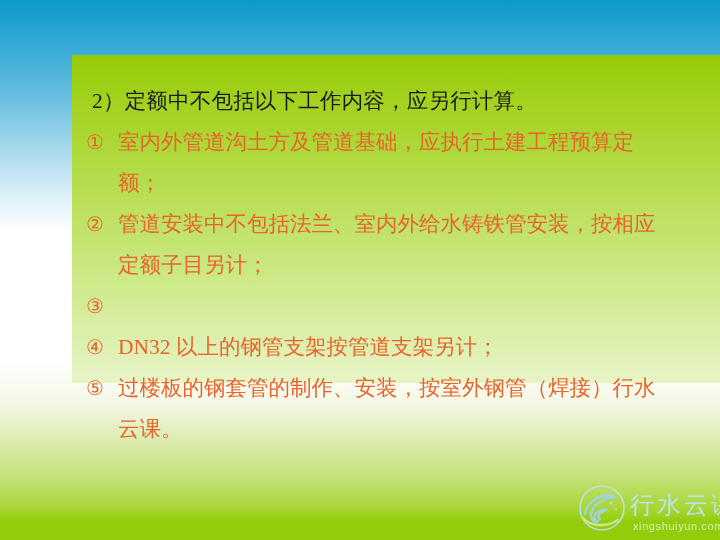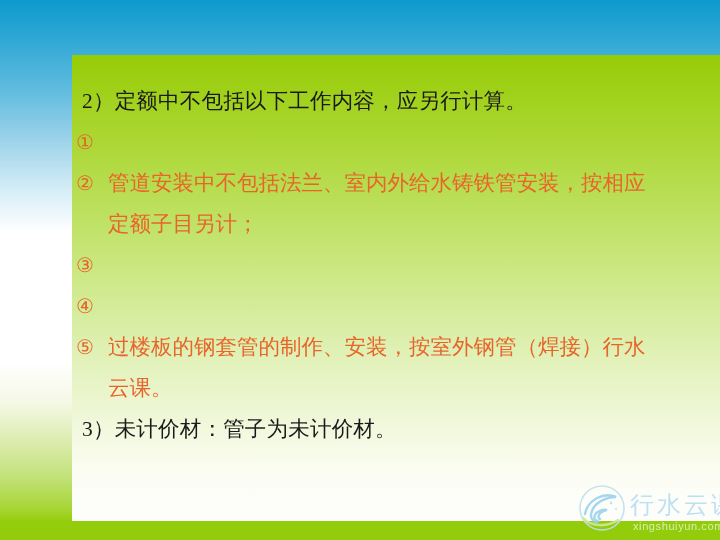--- a/index.html
+++ b/index.html
@@ -44,35 +44,35 @@
     height: 19px;
     background: #93cc0a;
   }
 
   
   #content-panel {
     position: absolute;
     left: 72px;
     top: 55px;
     width: 648px;
-    height: 466px;
+    height: 328px;
     background: linear-gradient(to bottom,
         #96cc06 0px,
         #9ed016 30px,
         #aad62f 78px,
         #b9de55 140px,
         #cae77f 210px,
         #d9eea6 272px,
         #e8f4c8 330px,
         #f4f9e2 382px,
         #fbfdf3 420px,
         #fdfef9 444px,
         #fdfefb 466px);
     box-sizing: border-box;
-    padding: 26px 14px 0 4px;
+    padding: 26px 14px 0 14px;
   }
 
   .body-text {
     font-size: 21.5px;
     line-height: 41px;
     letter-spacing: 0.2px;
     white-space: nowrap;
   }
 
   .lvl-1 {
@@ -143,41 +143,42 @@
 <div id="slide">
 
   <div id="bottom-band"></div>
 
   <div id="content-panel">
 
     <div class="body-text lvl-1">2）定额中不包括以下工作内容，应另行计算。</div>
 
     <div class="item-row">
       <span class="item-marker">①</span>
+      <span class="item-body">室内外管道沟土方及管道基础，应执行土建工程预算定额；</span>
     </div>
 
     <div class="item-row">
       <span class="item-marker">②</span>
       <span class="item-body">管道安装中不包括法兰、室内外给水铸铁管安装，按相应定额子目另计；</span>
     </div>
 
     <div class="item-row">
       <span class="item-marker">③</span>
     </div>
 
     <div class="item-row">
       <span class="item-marker">④</span>
+      <span class="item-body">DN32 以上的钢管支架按管道支架另计；</span>
     </div>
 
     <div class="item-row">
       <span class="item-marker">⑤</span>
       <span class="item-body">过楼板的钢套管的制作、安装，按室外钢管（焊接）行水云课。</span>
     </div>
 
-    <div class="body-text lvl-1">3）未计价材：管子为未计价材。</div>
 
   </div>
 
   <div id="watermark">
     <svg class="wm-swirl" viewBox="0 0 48 48">
       <circle cx="24" cy="24" r="22" fill="none" stroke="#bfe0f2" stroke-width="1.6"></circle>
       <path d="M7 30 C10 15, 26 8, 38 13 C28 13, 14 19, 13 31 C12.6 36, 17 39, 21 37 C17 37.6, 15.4 34, 17 31 C19 27, 25 25, 29 26 C21 27.5, 18.6 33, 22 35" fill="none" stroke="#9ed3ef" stroke-width="2.4" stroke-linecap="round"></path>
       <path d="M5 34 C12 42, 28 44, 40 36" fill="none" stroke="#cfe79a" stroke-width="2.6" stroke-linecap="round"></path>
       <circle cx="33" cy="19" r="1.4" fill="#bfe0f2"></circle>
       <circle cx="38" cy="25" r="1.1" fill="#bfe0f2"></circle>

